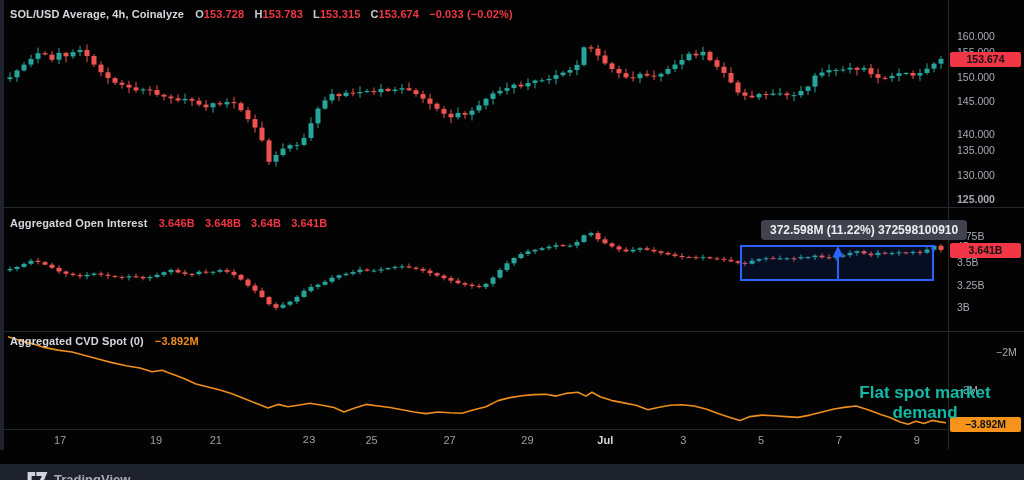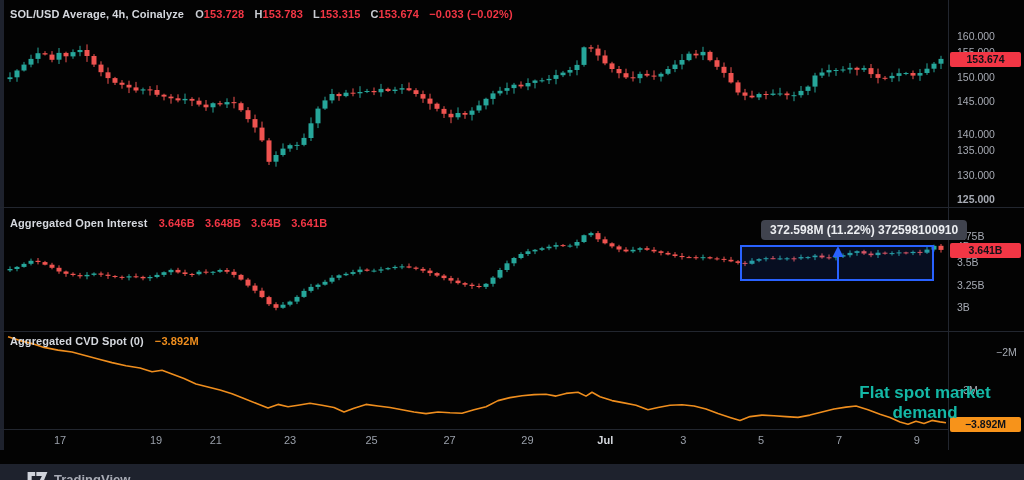--- a/index.html
+++ b/index.html
@@ -629,21 +629,21 @@
       <div class="tick" style="top: 278.675px;">3.25B</div>
       <div class="tick" style="top: 300.9px;">3B</div>
       <div class="tick" style="top: 346px; margin-left: 39px;">−2M</div>
       <div class="tick" style="top: 384px;">−3M</div>
     </div>
 
   <div class="time-axis" id="time-axis">
       <span class="time-label" style="left: 60px;">17</span>
       <span class="time-label" style="left: 128px; margin-left: 28px;">19</span>
       <span class="time-label" style="left: 215.8px;">21</span>
-      <span class="time-label" style="left: 290px;">23</span>
+      <span class="time-label" style="left: 309px; font-family: Liberation Mono, monospace;">23</span>
       <span class="time-label" style="left: 371.6px;">25</span>
       <span class="time-label" style="left: 449.5px;">27</span>
       <span class="time-label" style="left: 527.4px;">29</span>
       <span class="time-label em" style="left: 605.3px;">Jul</span>
       <span class="time-label" style="left: 683.2px;">3</span>
       <span class="time-label" style="left: 761.1px;">5</span>
       <span class="time-label" style="left: 839px;">7</span>
       <span class="time-label" style="left: 916.9px;">9</span>
     </div>
 

